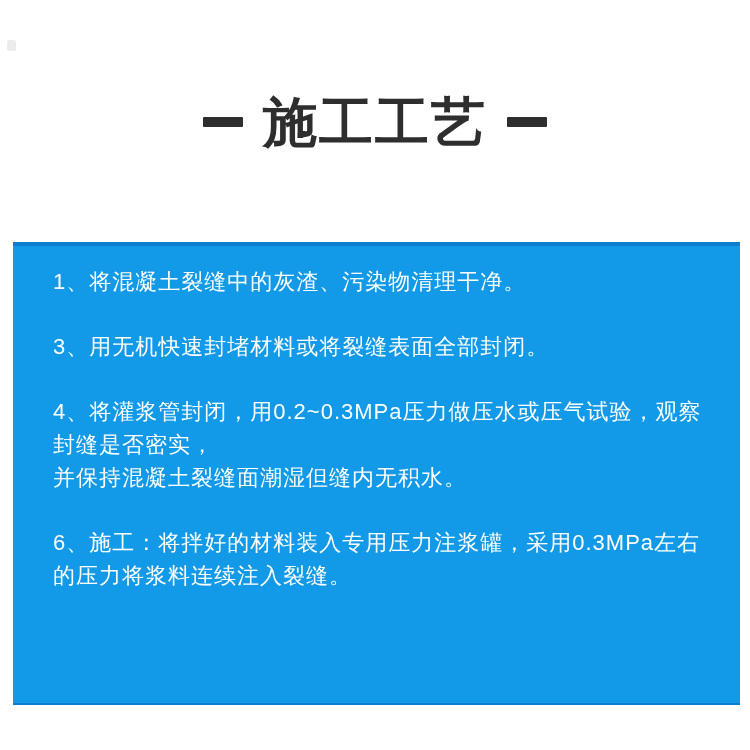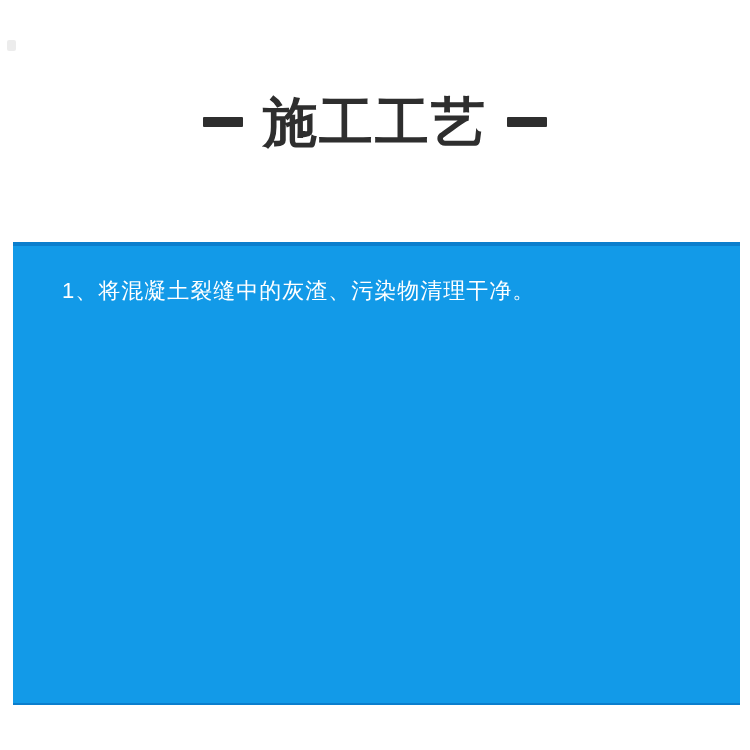--- a/index.html
+++ b/index.html
@@ -63,21 +63,21 @@
     width: 727px;
     height: 463px;
     box-sizing: border-box;
     border-top: 4px solid;
     border-bottom: 2px solid;
     overflow: hidden;
     padding: 11px 20px 0 32px;
   }
   .steps {
     list-style: none;
-    margin: 17px;
+    margin: 8px;
     padding: 0;
   }
   .step {
     font-size: 22px;
     line-height: 33px;
     letter-spacing: 1px;
     margin: 0 0 32px 0;
     white-space: pre-line;
     font-weight: 400;
   }
@@ -91,16 +91,20 @@
 
   <div class="title-row">
     <span class="dash" style="background: rgb(46, 46, 46);"></span>
     <h1 class="title-text" style="color: rgb(46, 46, 46);">施工工艺</h1>
     <span class="dash" style="background: rgb(46, 46, 46);"></span>
   </div>
 
   <div class="panel" style="background: rgb(18, 154, 232); border-color: rgb(11, 126, 205); color: rgb(255, 255, 255);">
     <ol class="steps" id="steps">
         <li class="step">1、将混凝土裂缝中的灰渣、污染物清理干净。</li>
+        <li class="step">3、用无机快速封堵材料或将裂缝表面全部封闭。</li>
+        <li class="step">4、将灌浆管封闭，用0.2~0.3MPa压力做压水或压气试验，观察封缝是否密实，
+并保持混凝土裂缝面潮湿但缝内无积水。</li>
+        <li class="step">6、施工：将拌好的材料装入专用压力注浆罐，采用0.3MPa左右的压力将浆料连续注入裂缝。</li>
       </ol>
   </div>
 
 </div>
 
 </body></html>

